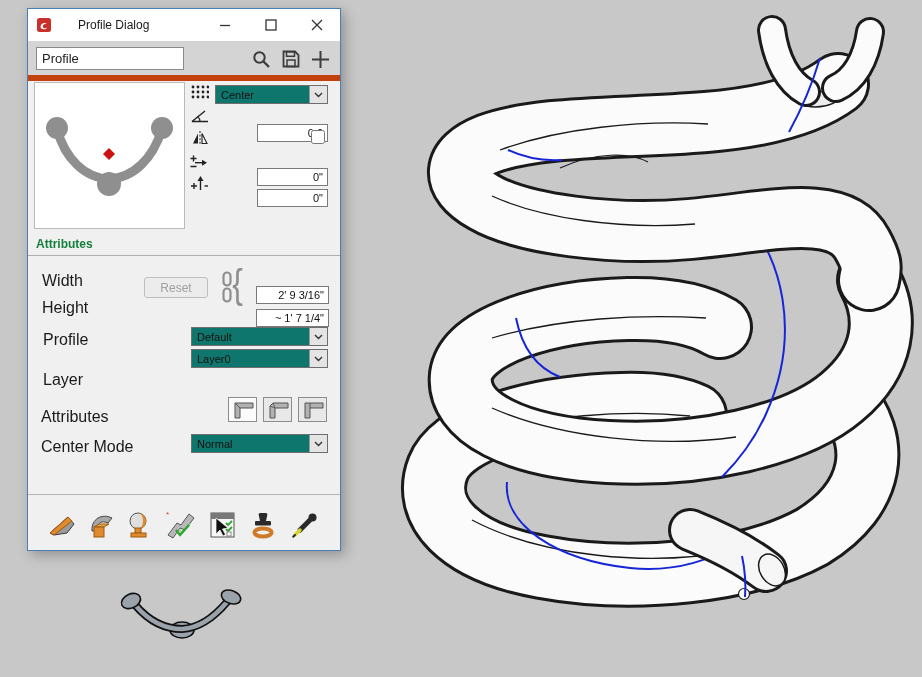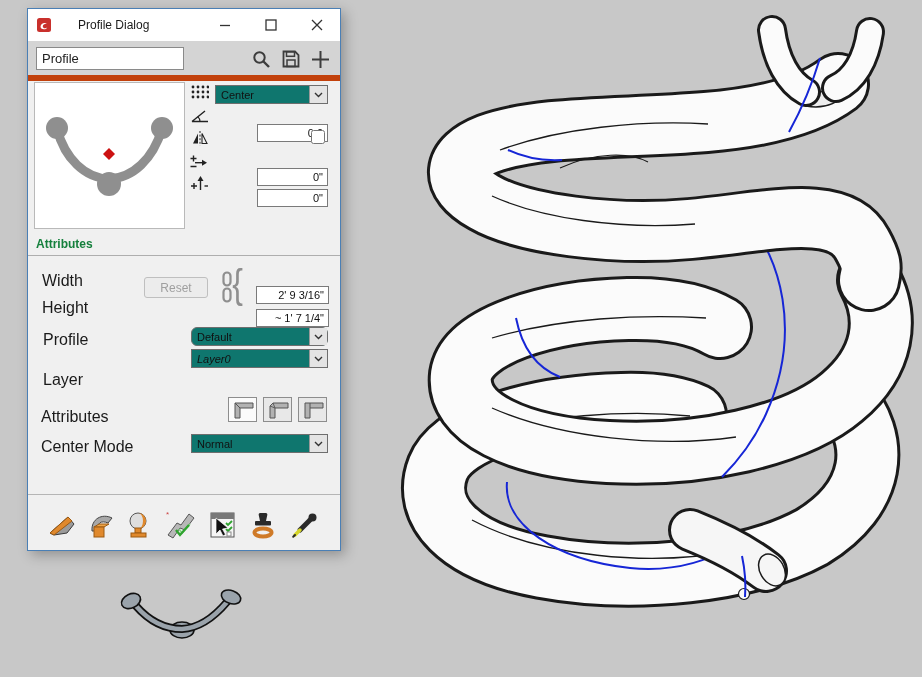--- a/index.html
+++ b/index.html
@@ -243,30 +243,30 @@
       <rect x="3.5" y="1.5" width="7" height="13" rx="3.5" fill="none" stroke="#8f8f8f" stroke-width="2.2"></rect>
       <rect x="3.5" y="17.5" width="7" height="13" rx="3.5" fill="none" stroke="#8f8f8f" stroke-width="2.2"></rect>
     </svg>
   </span>
   <span class="brace">{</span>
   <input class="field" style="left: 228px; top: 261px; width: 73px;" value="2' 9 3/16&quot;">
   <span class="lbl" style="left:14px;top:290px;">Height</span>
   <input class="field" style="left: 228px; top: 284px; width: 73px;" value="~ 1' 7 1/4&quot;">
 
   <span class="lbl" style="left:15px;top:322px;">Profile</span>
-  <div class="sel" style="left:163px;top:318px;width:137px;border-radius:6px;">
+  <div class="sel" style="left:163px;top:318px;width:137px;">
     <span>Default</span>
     <span class="chev">
       <svg width="9" height="6" viewBox="0 0 9 6">
           <path d="M1,1 L4.5,4.5 L8,1" fill="none" stroke="#333" stroke-width="1.4"></path>
         </svg>
     </span>
   </div>
   <span class="lbl" style="left:15px;top:362px;">Layer</span>
-  <div class="sel" style="left:163px;top:340px;width:137px;font-style:italic;">
+  <div class="sel" style="left:163px;top:340px;width:137px;">
     <span>Layer0</span>
     <span class="chev">
       <svg width="9" height="6" viewBox="0 0 9 6">
           <path d="M1,1 L4.5,4.5 L8,1" fill="none" stroke="#333" stroke-width="1.4"></path>
         </svg>
     </span>
   </div>
 
   <span class="lbl" style="left:13px;top:399px;">Attributes</span>
   <button class="jbtn first" style="left:200px;">

